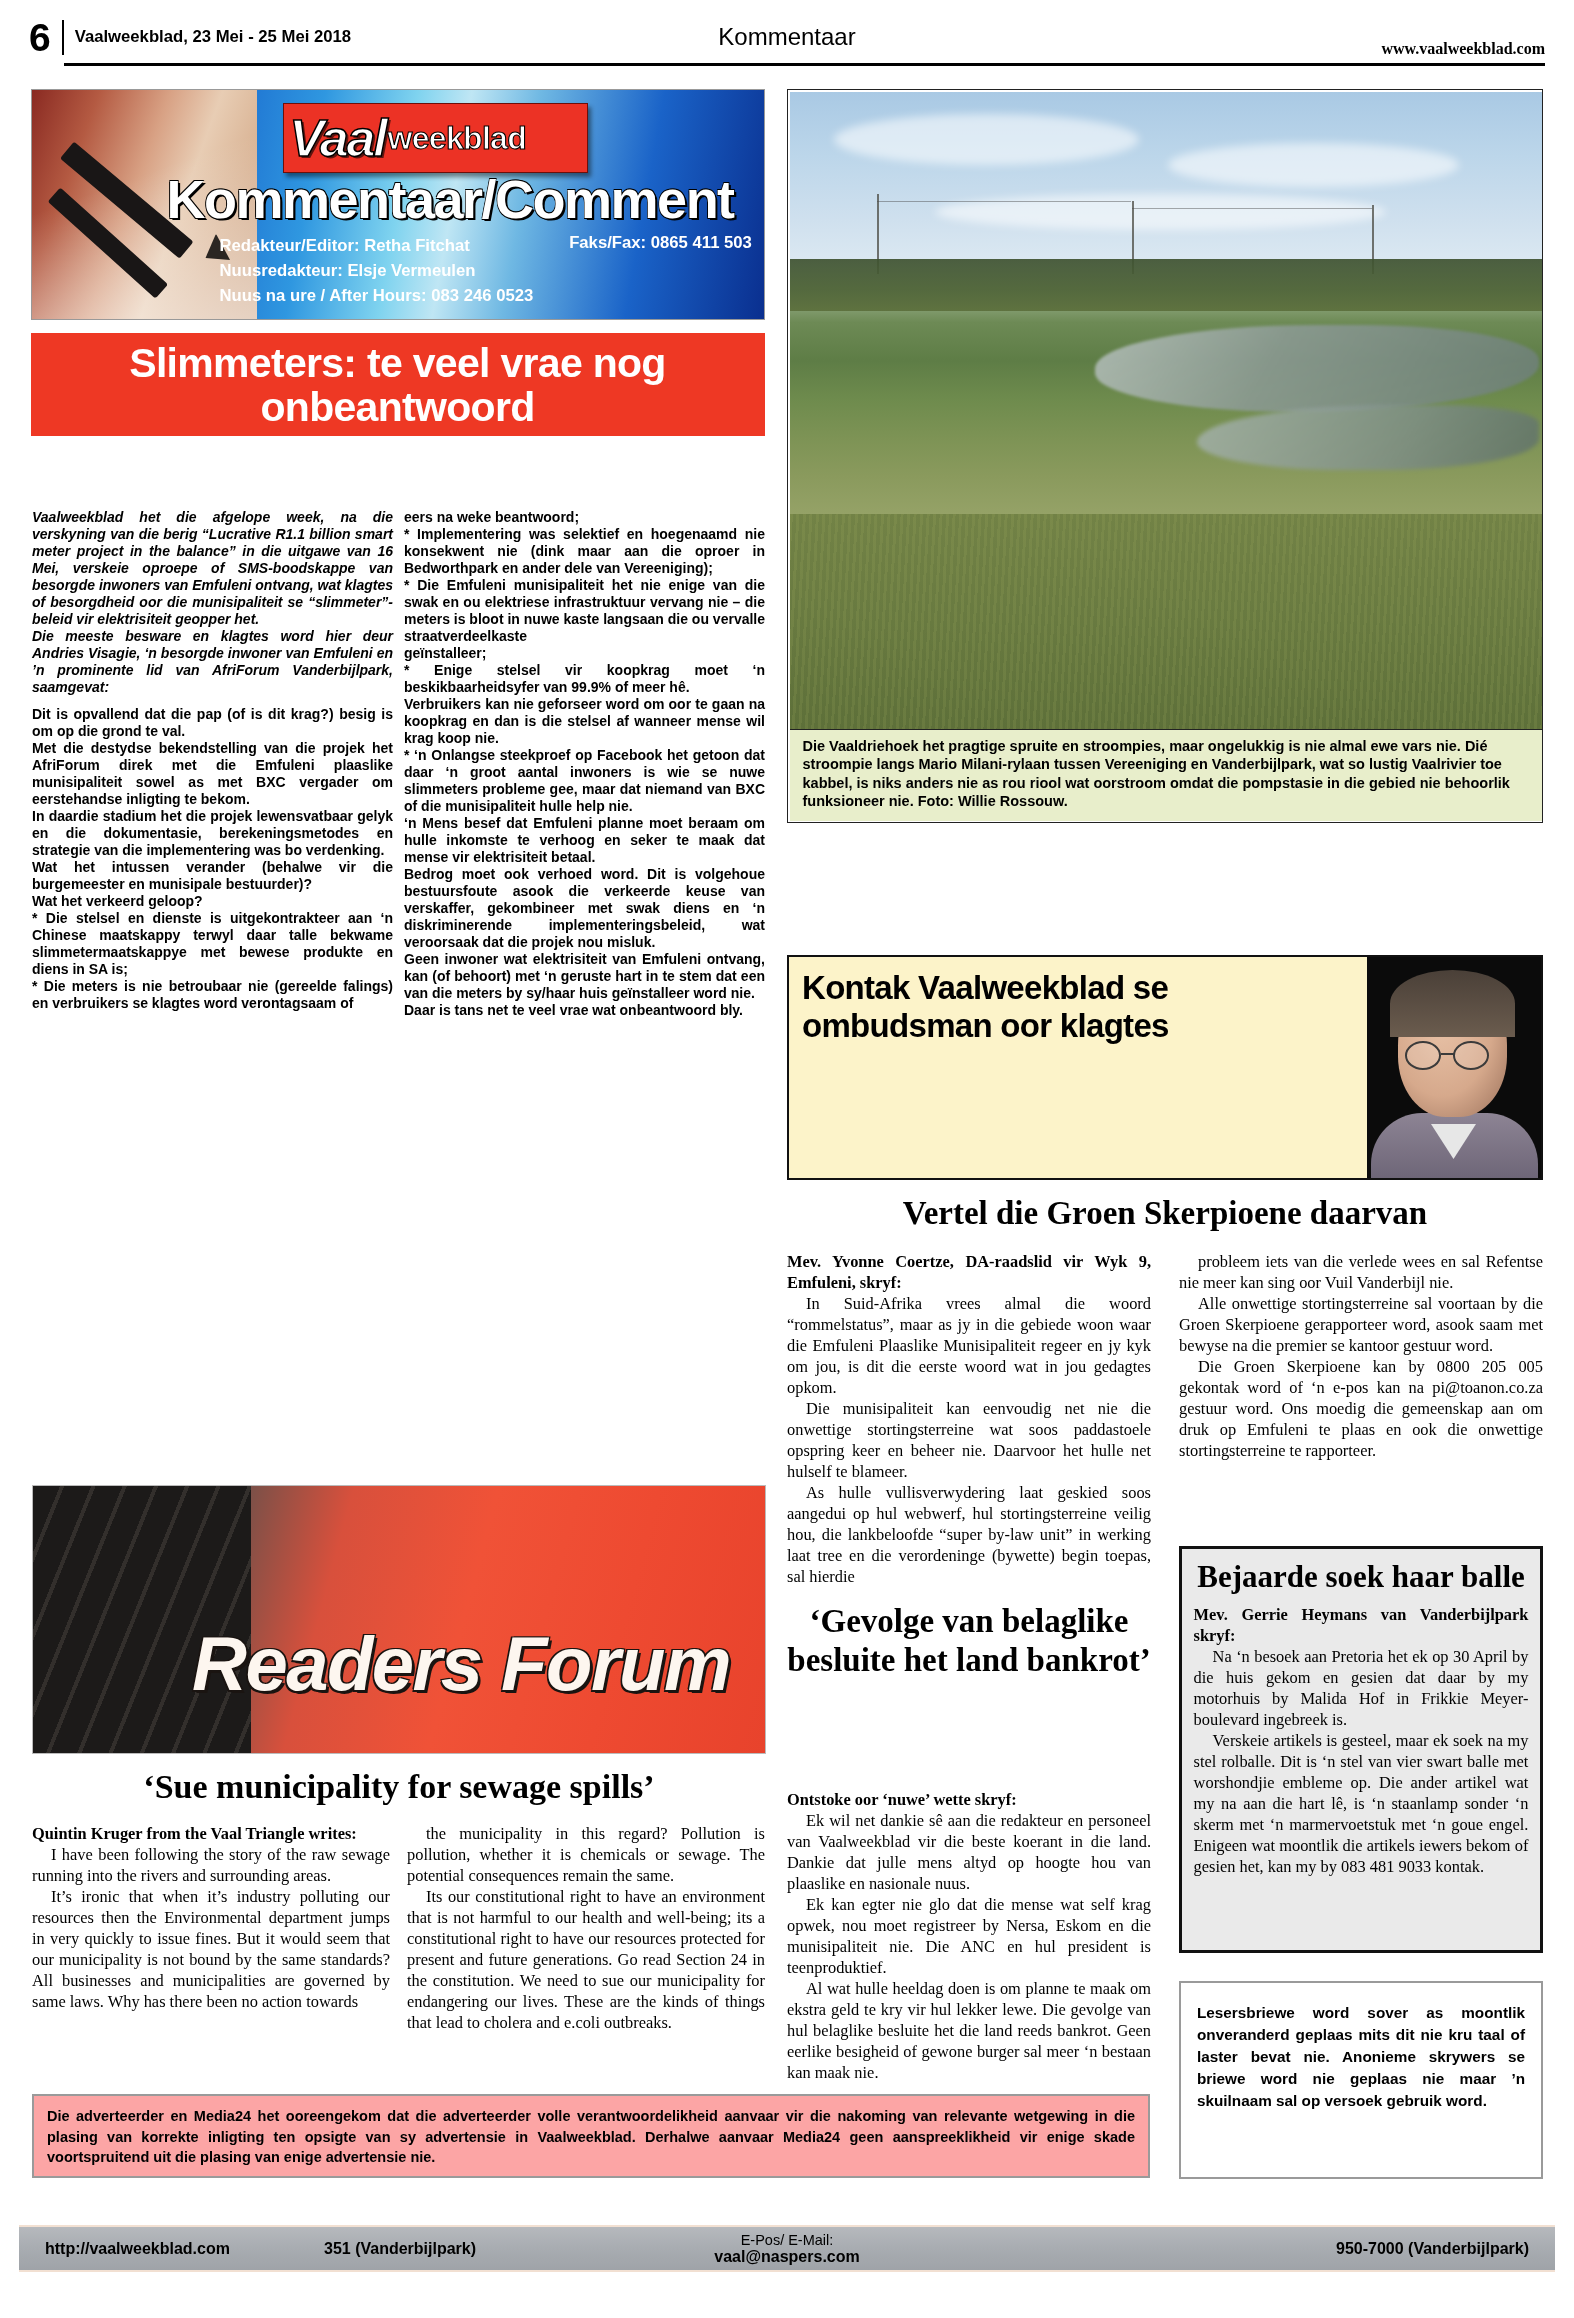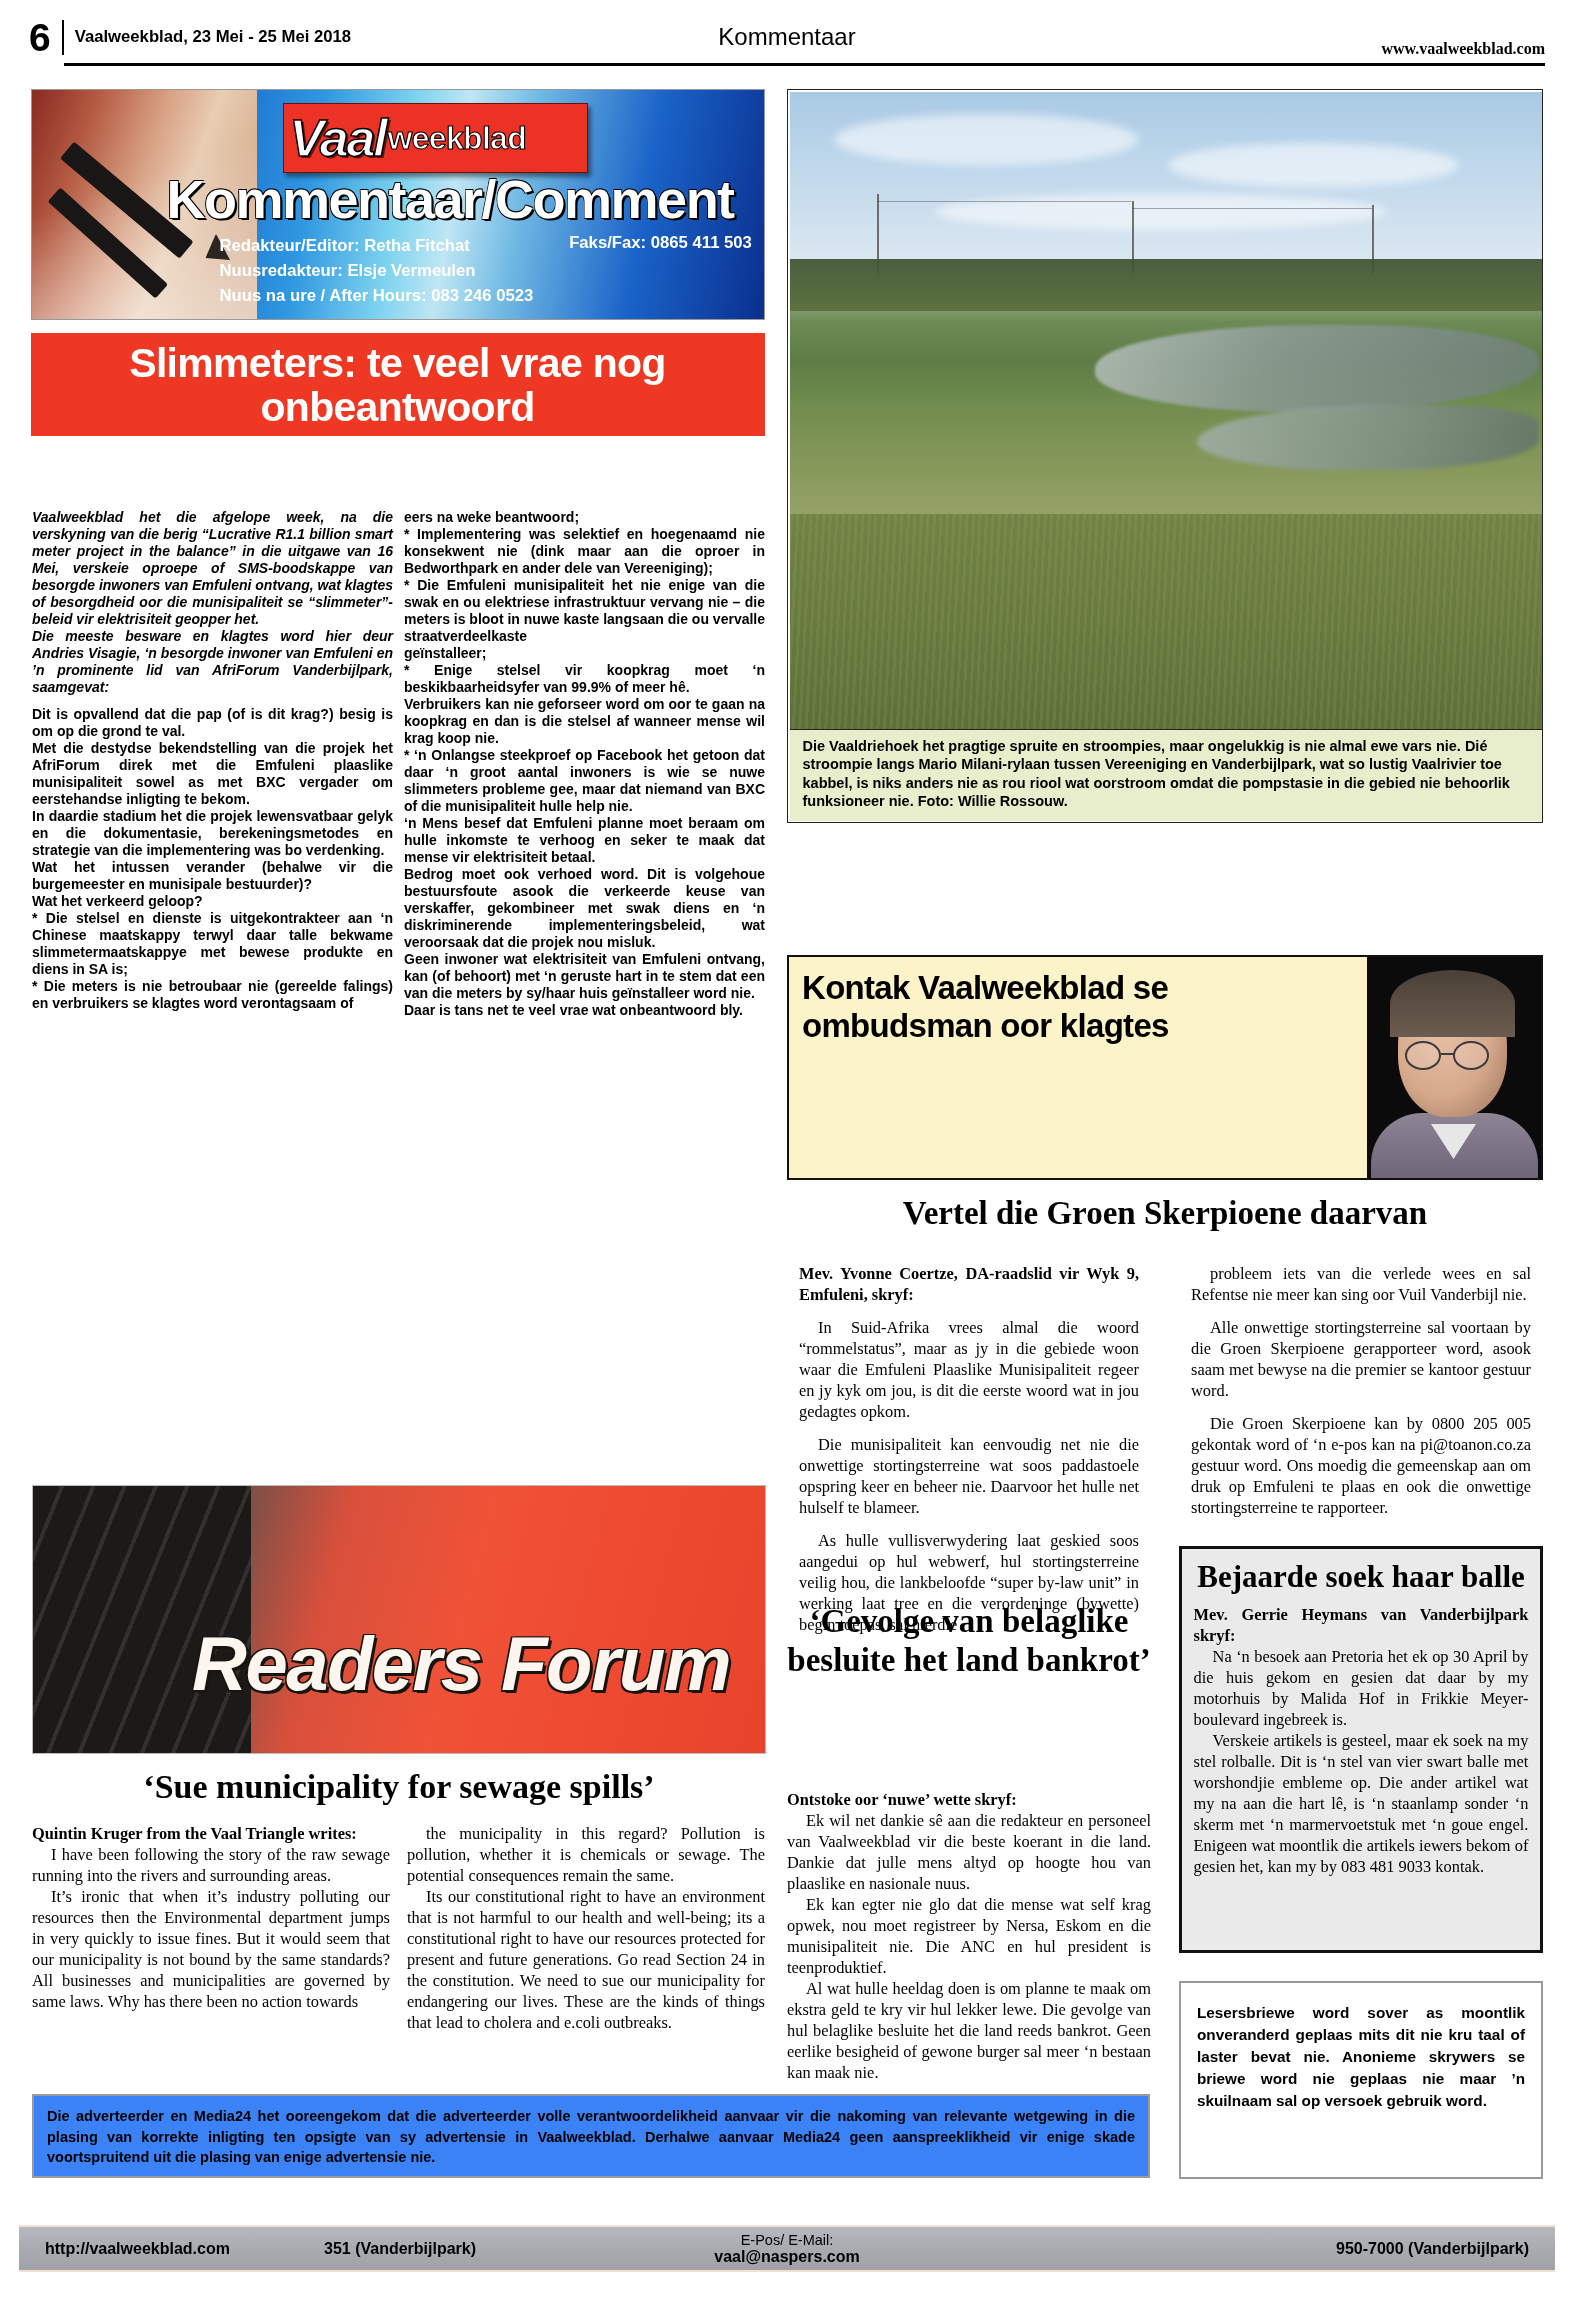--- a/index.html
+++ b/index.html
@@ -239,21 +239,21 @@
     font-family:"Liberation Serif", serif;
     font-weight:bold; font-size:33px; line-height:36px; text-align:center;
   }
   .skerp-col {
     position:absolute; top:1251px;
     font-family:"Liberation Serif", serif;
     font-size:16.4px; line-height:21px; text-align:justify;
   }
   #skerp-col-1 { left:787px; width:364px; }
   #skerp-col-2 { left:1179px; width:364px; }
-  .skerp-col p { margin:12px; text-indent:19px; }
+  .skerp-col p { margin:0; text-indent:19px; }
   .skerp-col p.noind { text-indent:0; }
   .lead-bold { font-weight:bold; }
 
   
   .lesers-banner {
     position:absolute; left:32px; top:1485px; width:734px; height:269px;
     background:linear-gradient(105deg, #1d1a18 0%, #3a3430 17%, #7a5048 27%, #d8503c 40%, #f05237 58%, #ee4a31 78%, #e8432c 100%);
     overflow:hidden; border:0.7px solid #bbb;
   }
   .keyb {
@@ -330,21 +330,21 @@
     padding:19px 16px;
   }
   .briewe-text {
     font-family:"Liberation Sans", sans-serif;
     font-weight:bold; font-size:15.3px; line-height:22px; text-align:justify;
   }
 
   
   .advert-box {
     position:absolute; left:32px; top:2094px; width:1118px; height:84px;
-    border:2.2px solid #9a9a9a; background:#3b82f6;
+    border:2.2px solid #9a9a9a; background:#fca5a5;
     padding:10.2px 13px;
   }
   .advert-text {
     font-family:"Liberation Sans", sans-serif;
     font-weight:bold; font-size:14.5px; line-height:20.4px; text-align:justify;
   }
 
   
   .footer {
     position:absolute; left:19px; top:2225px; width:1536px; height:47px;

